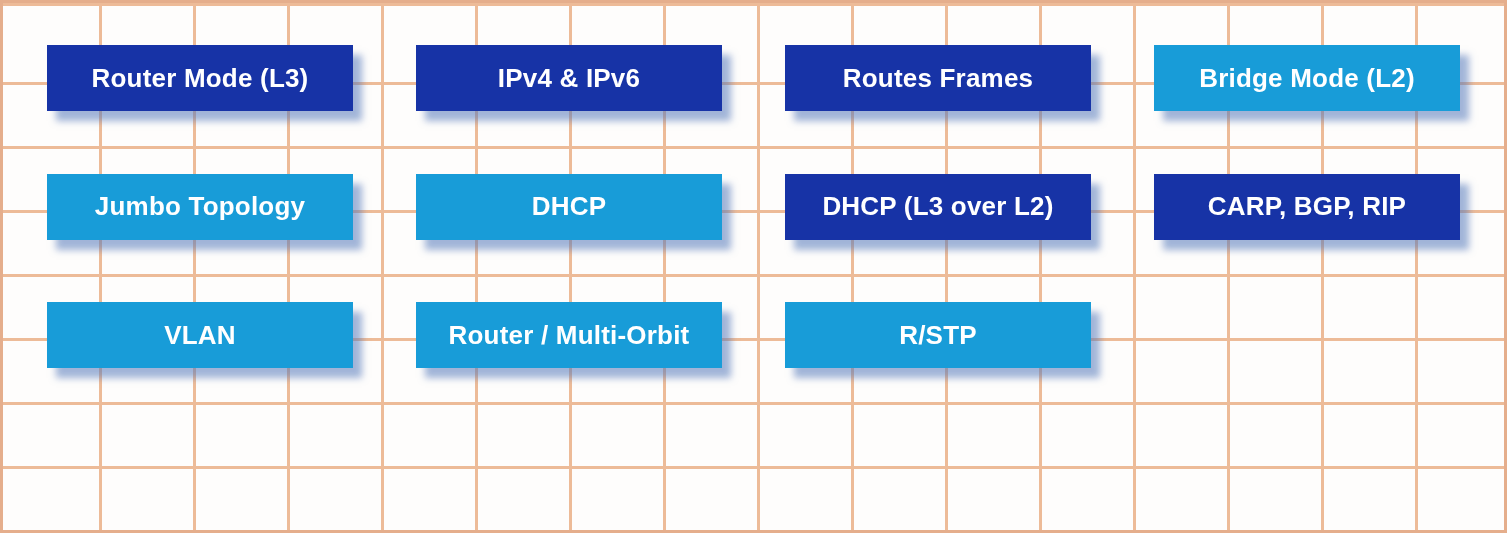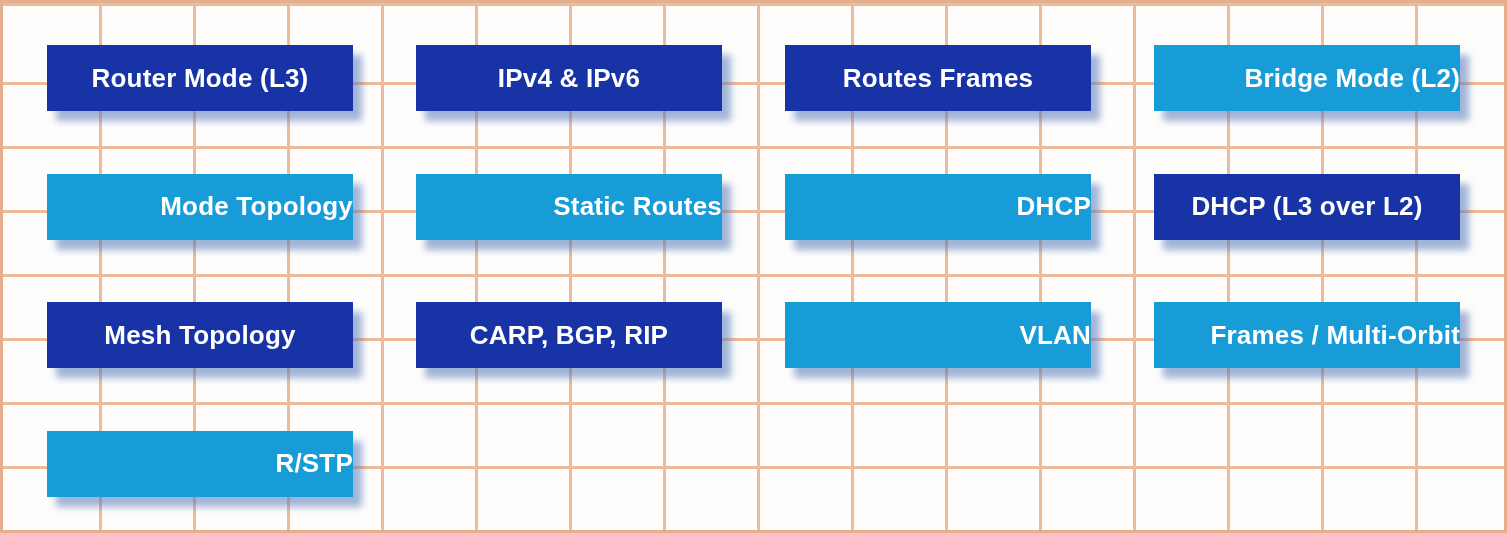--- a/index.html
+++ b/index.html
@@ -42,21 +42,21 @@
     align-items:center;
     justify-content:center;
     color:var(--text);
     font-weight:bold;
     font-size:26px;
     letter-spacing:0.2px;
     box-shadow:9px 10px 7px var(--shadow);
     white-space:nowrap;
   }
   .box.dark{background:var(--dark);}
-  .box.light{background:var(--light);justify-content:flex-end;}
+  .box.light{background:var(--light);}
 </style>
 </head>
 <body>
 
 <div class="canvas">
   <div class="matrix">
 
     <div class="box dark">
       <span>Router Mode (L3)</span>
     </div>
@@ -64,43 +64,37 @@
       <span>IPv4 &amp; IPv6</span>
     </div>
     <div class="box dark">
       <span>Routes Frames</span>
     </div>
 
     <div class="box light">
       <span>Bridge Mode (L2)</span>
     </div>
     <div class="box light">
-      <span>Mode Topology</span>
-    </div>
-    <div class="box light">
-      <span>Static Routes</span>
+      <span>Jumbo Topology</span>
     </div>
     <div class="box light">
       <span>DHCP</span>
     </div>
 
     <div class="box dark">
       <span>DHCP (L3 over L2)</span>
     </div>
     <div class="box dark">
-      <span>Mesh Topology</span>
-    </div>
-    <div class="box dark">
       <span>CARP, BGP, RIP</span>
     </div>
 
     <div class="box light">
       <span>VLAN</span>
     </div>
     <div class="box light">
-      <span>Frames / Multi-Orbit</span>
+      <span>Router / Multi-Orbit</span>
     </div>
     <div class="box light">
       <span>R/STP</span>
     </div>
 
   </div>
 </div>
 
 </body></html>

